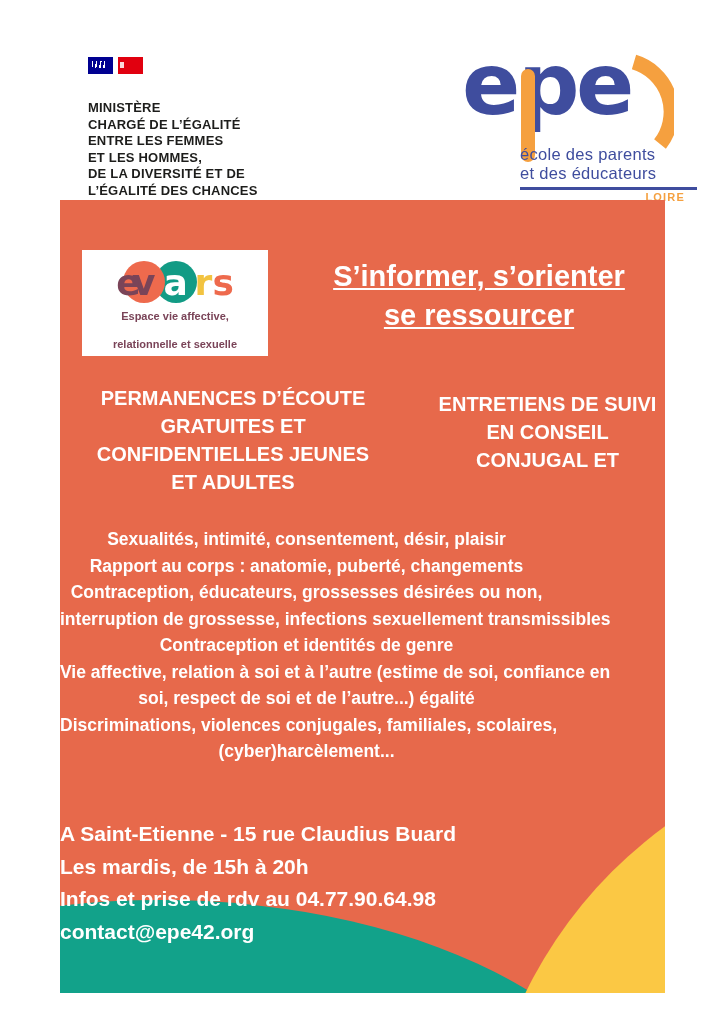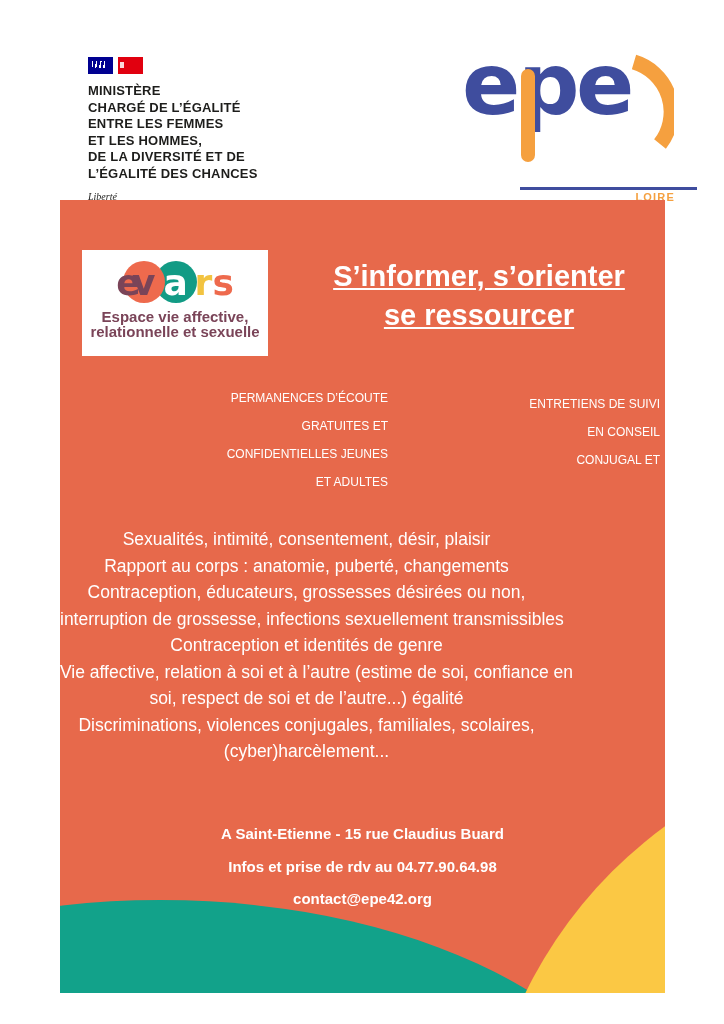--- a/index.html
+++ b/index.html
@@ -6,61 +6,61 @@
   .page{position:relative;width:724px;height:1024px;background:#ffffff;
         font-family:"Liberation Sans",sans-serif;overflow:hidden;}
 
   
   .ministry{position:absolute;left:88px;top:57px;}
   .flag{display:flex;gap:5px;}
   .flag-block{width:25px;height:17px;position:relative;}
   .flag-blue::after{content:"";position:absolute;left:4px;top:4px;width:13px;height:7px;
        background:repeating-linear-gradient(100deg,#fff 0 1.5px,transparent 1.5px 4px);}
   .flag-red::after{content:"";position:absolute;left:2px;top:5px;width:4px;height:6px;background:#fff;opacity:.85;}
-  .ministry-lines{margin-top:9px;font-weight:bold;font-size:13px;line-height:16.5px;
+  .ministry-lines{margin-top:26px;font-weight:bold;font-size:13px;line-height:16.5px;
        color:#1d1d1b;letter-spacing:.2px;}
   .motto{margin-top:8px;font-family:"Liberation Serif",serif;font-style:italic;
        font-size:10px;line-height:13px;color:#1d1d1b;}
 
   
   .epe{position:absolute;left:462px;top:48px;width:235px;height:152px;}
   .epe-word{position:absolute;left:0;top:0;}
   .epe-word text{font-family:"DejaVu Sans",sans-serif;font-weight:bold;font-size:86px;}
   .epe-sub{position:absolute;left:58px;top:97px;font-size:16.5px;line-height:19px;letter-spacing:.3px;}
   .epe-line{position:absolute;left:58px;right:0;top:139px;height:3px;}
-  .epe-region{position:absolute;right:22px;top:143px;font-size:11px;letter-spacing:1.2px;font-weight:bold;}
+  .epe-region{position:absolute;right:12px;top:143px;font-size:11px;letter-spacing:1.2px;font-weight:bold;}
 
   
   .poster{position:absolute;left:60px;top:200px;width:605px;height:793px;overflow:hidden;}
   .shape{position:absolute;border-radius:50%;z-index:1;}
   .shape-teal{left:-400px;top:700px;width:1000px;height:560px;}
   .shape-yellow{left:420px;top:540px;width:900px;height:900px;}
 
   .evars-card{position:absolute;left:22px;top:50px;width:186px;height:106px;background:#fff;z-index:2;}
   .evars-word{display:flex;align-items:center;justify-content:center;margin-top:8px;height:48px;
        font-family:"DejaVu Sans",sans-serif;font-weight:bold;font-size:36px;}
   .evars-letter{position:relative;z-index:3;}
   .evars-bubble{width:42px;height:42px;border-radius:50%;display:flex;align-items:center;
        justify-content:center;position:relative;}
   .bub-v{margin:0 -5px 0 -9px;z-index:2;}
   .bub-a{margin:0 -2px 0 -5px;z-index:1;}
-  .evars-tagline{text-align:center;font-weight:bold;font-size:15px;line-height:15px;margin-top:3px;}
+  .evars-tagline{text-align:center;font-weight:bold;font-size:11px;line-height:15px;margin-top:3px;}
 
   .heading{position:absolute;left:233px;top:57px;width:372px;text-align:center;
        font-weight:bold;font-size:29px;line-height:39px;z-index:2;text-decoration:underline;}
   .nowrap{white-space:nowrap;}
 
-  .prog{position:absolute;text-align:right;font-weight:normal;font-size:12px;line-height:28px;z-index:2;}
+  .prog{position:absolute;text-align:center;font-weight:bold;font-size:20px;line-height:28px;z-index:2;}
   .prog-left{left:18px;top:184px;width:310px;}
   .prog-right{left:375px;top:190px;width:225px;}
 
   .topics{position:absolute;left:0;top:326px;width:493px;text-align:center;
-       font-size:17.5px;line-height:26.5px;z-index:2;}
-  .footer{position:absolute;left:0;top:618px;width:605px;text-align:center;
-       font-weight:bold;font-size:15px;line-height:32.5px;z-index:3;}
+       font-size:17.5px;line-height:26.5px;z-index:2;font-weight:bold;}
+  .footer{position:absolute;left:0;top:618px;width:605px;
+       font-weight:bold;font-size:21px;line-height:32.5px;z-index:3;}
 </style>
 </head>
 <body>
 
 <div class="page">
 
   <div class="ministry">
     <div class="flag">
       <div class="flag-block flag-blue" style="background-color: rgb(0, 0, 145);"></div>
       <div class="flag-block flag-red" style="background-color: rgb(225, 0, 15);"></div>
@@ -81,20 +81,24 @@
   </div>
 
   <div class="epe">
     <svg class="epe-word" width="212" height="122" viewBox="0 0 212 122">
       <text x="0" y="66" fill="#3F4D9E">e</text>
       <text x="56" y="66" fill="#3F4D9E">p</text>
       <text x="114" y="66" fill="#3F4D9E">e</text>
       <rect x="59" y="21" width="14" height="93" rx="7" fill="#F5A03F"></rect>
       <path d="M 172 14 A 52 52 0 0 1 198 96" stroke-width="15" fill="none" stroke="#F5A03F"></path>
     </svg>
+    <div class="epe-sub">
+      <div class="nowrap" style="color: rgb(63, 77, 158);">école des parents</div>
+      <div class="nowrap" style="color: rgb(63, 77, 158);">et des éducateurs</div>
+    </div>
     <div class="epe-line" style="background-color: rgb(63, 77, 158);"></div>
     <div class="epe-region" style="color: rgb(245, 160, 63);">LOIRE</div>
   </div>
 
   <div class="poster" style="background-color: rgb(231, 105, 75);">
 
     <div class="shape shape-teal" style="background-color: rgb(18, 162, 138);"></div>
     <div class="shape shape-yellow" style="background-color: rgb(251, 200, 68);"></div>
 
     <div class="evars-card">
@@ -104,21 +108,21 @@
           <span class="evars-letter" style="color: rgb(122, 68, 88);">v</span>
         </span>
         <span class="evars-bubble bub-a" style="background-color: rgb(18, 155, 133);">
           <span class="evars-letter" style="color: rgb(255, 255, 255);">a</span>
         </span>
         <span class="evars-letter" style="color: rgb(242, 195, 64);">r</span>
         <span class="evars-letter" style="color: rgb(238, 106, 77);">s</span>
       </div>
       <div class="evars-tagline">
         <div class="nowrap" style="color: rgb(122, 68, 88);">Espace vie affective,</div>
-        <div class="nowrap" style="color: rgb(122, 68, 88);">relationnelle et sexuelle</div>
+        <div class="nowrap" style="color: rgb(122, 68, 88); margin-top: 13px;">relationnelle et sexuelle</div>
       </div>
     </div>
 
     <div class="heading" style="color: rgb(255, 255, 255);">
       <div class="nowrap">S’informer, s’orienter</div>
       <div class="nowrap">se ressourcer</div>
     </div>
 
     <div class="prog prog-left" style="color: rgb(255, 255, 255);">
       <div class="nowrap">PERMANENCES D’ÉCOUTE</div>
@@ -139,18 +143,19 @@
       <div class="nowrap">interruption de grossesse, infections sexuellement transmissibles</div>
       <div class="nowrap">Contraception et identités de genre</div>
       <div class="nowrap">Vie affective, relation à soi et à l’autre (estime de soi, confiance en</div>
       <div class="nowrap">soi, respect de soi et de l’autre...) égalité</div>
       <div class="nowrap">Discriminations, violences conjugales, familiales, scolaires,</div>
       <div class="nowrap">(cyber)harcèlement...</div>
     </div>
 
     <div class="footer" style="color: rgb(255, 255, 255);">
       <div class="nowrap">A Saint-Etienne - 15 rue Claudius Buard</div>
+      <div class="nowrap">Les mardis, de 15h à 20h</div>
       <div class="nowrap">Infos et prise de rdv au 04.77.90.64.98</div>
       <div class="nowrap">contact@epe42.org</div>
     </div>
 
   </div>
 </div>
 
 </body></html>

